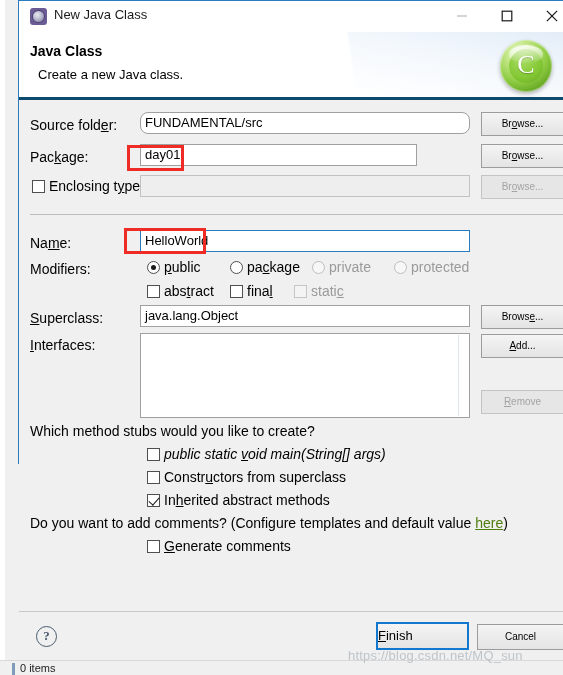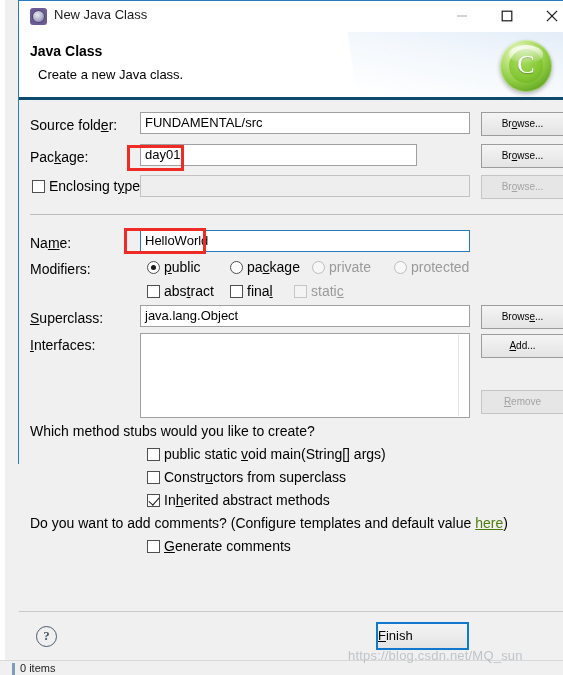--- a/index.html
+++ b/index.html
@@ -368,21 +368,21 @@
         <div class="banner-logo-inner">
           <span class="banner-logo-c">C</span>
         </div>
         <div class="banner-gloss"></div>
       </div>
     </div>
 
     <div class="body-area">
 
       <div class="lbl" style="left:11px; top:16px;">Source fold<span class="u">e</span>r:</div>
-      <div class="txt" style="left:121px; top:11px; width:330px;">FUNDAMENTAL/src</div>
+      <div class="txt" style="left:121px; top:11px; width:330px;border-radius:8px;">FUNDAMENTAL/src</div>
       <div class="btn" style="left:462px; top:11px; width:83px;">Br<span class="u">o</span>wse...</div>
 
       <div class="lbl" style="left:11px; top:48px;">Pac<span class="u">k</span>age:</div>
       <div class="txt" style="left:121px; top:43px; width:277px;">day01</div>
       <div class="btn" style="left:462px; top:43px; width:83px;">Br<span class="u">o</span>wse...</div>
 
       <div class="cbox" style="left:13px; top:79px;"></div>
       <div class="lbl" style="left:30px; top:77px;">Enclosing t<span class="u">y</span>pe:</div>
       <div class="txt disabled" style="left:121px; top:74px; width:330px;"></div>
       <div class="btn disabled" style="left:462px; top:74px; width:83px;">Br<span class="u">o</span>wse...</div>
@@ -422,38 +422,39 @@
       <div class="lbl" style="left:11px; top:236px;"><span class="u">I</span>nterfaces:</div>
       <div class="listbox" style="left:121px; top:232px; width:330px; height:85px;">
         <div class="listbox-divider"></div>
       </div>
       <div class="btn" style="left:462px; top:233px; width:83px;"><span class="u">A</span>dd...</div>
       <div class="btn disabled" style="left:462px; top:289px; width:83px;"><span class="u">R</span>emove</div>
 
       <div class="lbl" style="left:11px; top:322px;">Which method stubs would you like to create?</div>
 
       <div class="cbox" style="left:128px; top:347px;"></div>
-      <div class="lbl" style="left:145px; top:345px;">public static <span class="u">v</span>oid main(String[] args)</div>
+      <div class="lbl" style="left:145px; top:345px;font-style:italic;">public static <span class="u">v</span>oid main(String[] args)</div>
 
       <div class="cbox" style="left:128px; top:370px;"></div>
       <div class="lbl" style="left:145px; top:368px;">Constr<span class="u">u</span>ctors from superclass</div>
 
       <div class="cbox checked" style="left:128px; top:393px;"></div>
       <div class="lbl" style="left:145px; top:391px;">In<span class="u">h</span>erited abstract methods</div>
 
       <div class="lbl" style="left:11px; top:414px;"><span>Do you want to add comments? (Configure templates and default value </span><span class="link">here</span><span>)</span></div>
 
       <div class="cbox" style="left:128px; top:439px;"></div>
       <div class="lbl" style="left:145px; top:437px;"><span class="u">G</span>enerate comments</div>
 
     </div>
 
     <div class="footer">
       <div class="help-icon">?</div>
       <div class="btn-default-ring" style="left:357px; top:10px; width:93px;"><span class="u">F</span>inish</div>
+      <div class="btn" style="left:458px; top:12px; width:87px; height:26px; line-height:24px;">Cancel</div>
     </div>
 
   </div>
 
   <div class="annot" style="left:127px; top:145px; width:57px; height:26px;"></div>
   <div class="annot" style="left:124px; top:228px; width:82px; height:26px;"></div>
 
   <div class="watermark">https://blog.csdn.net/MQ_sun</div>
 
 </div>

